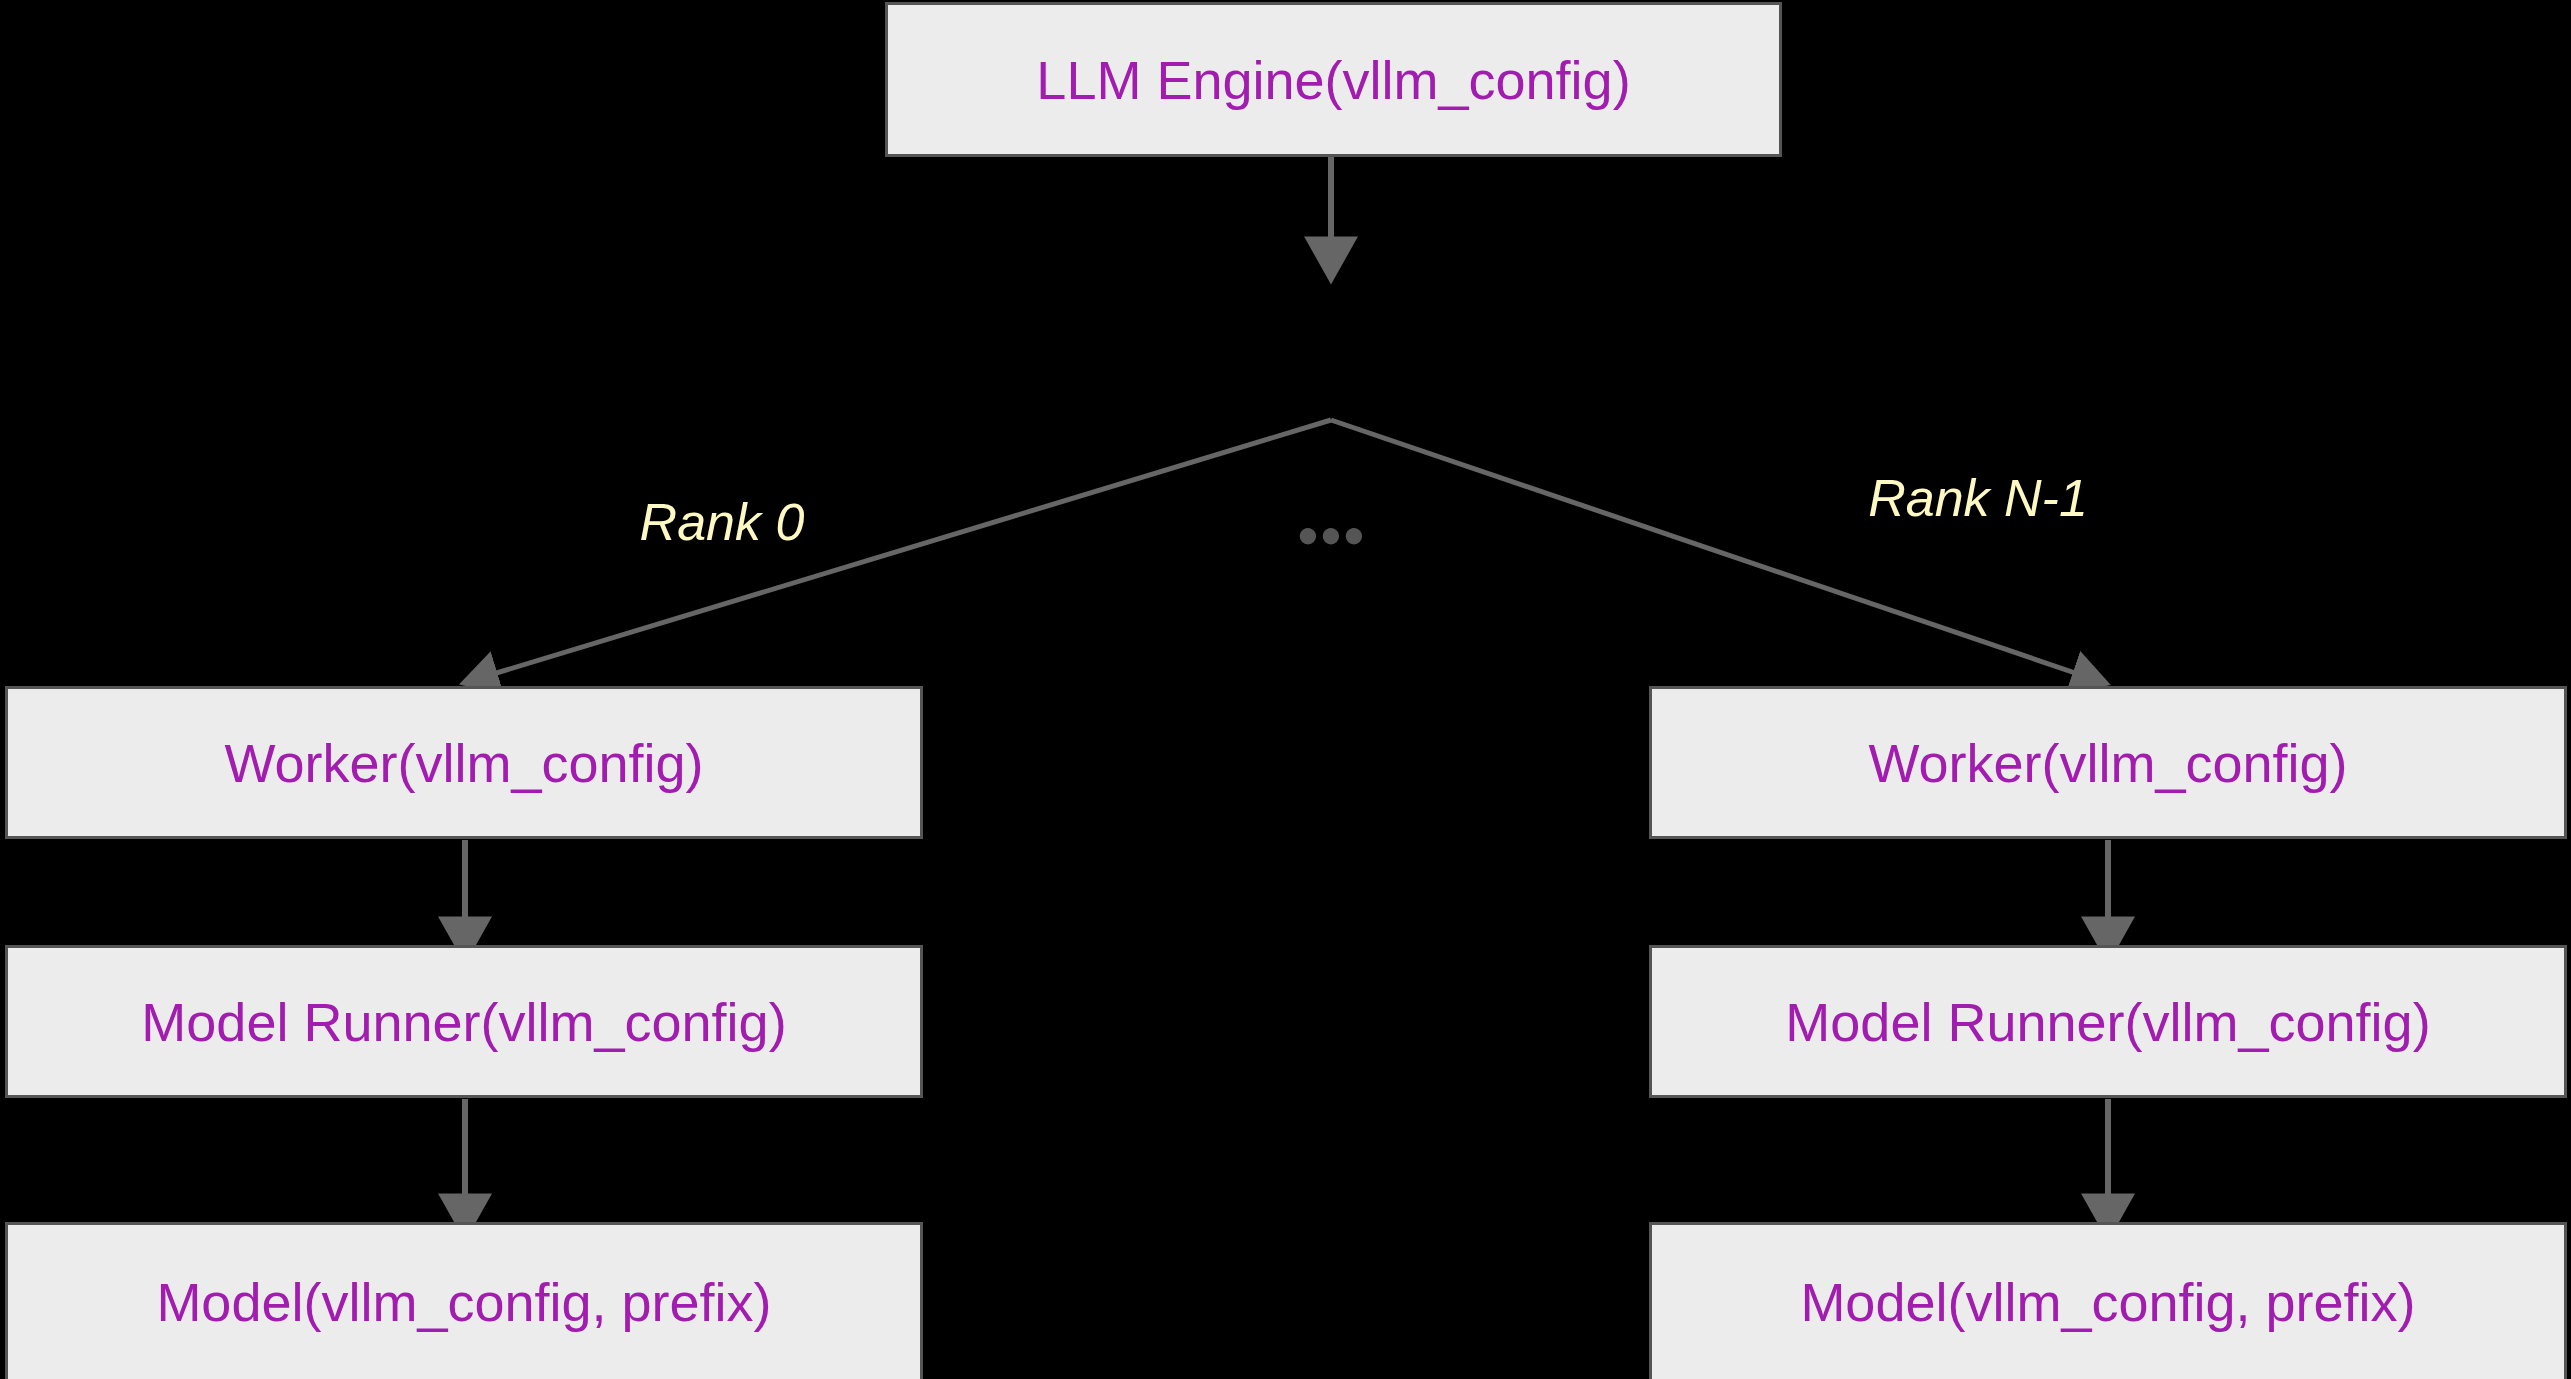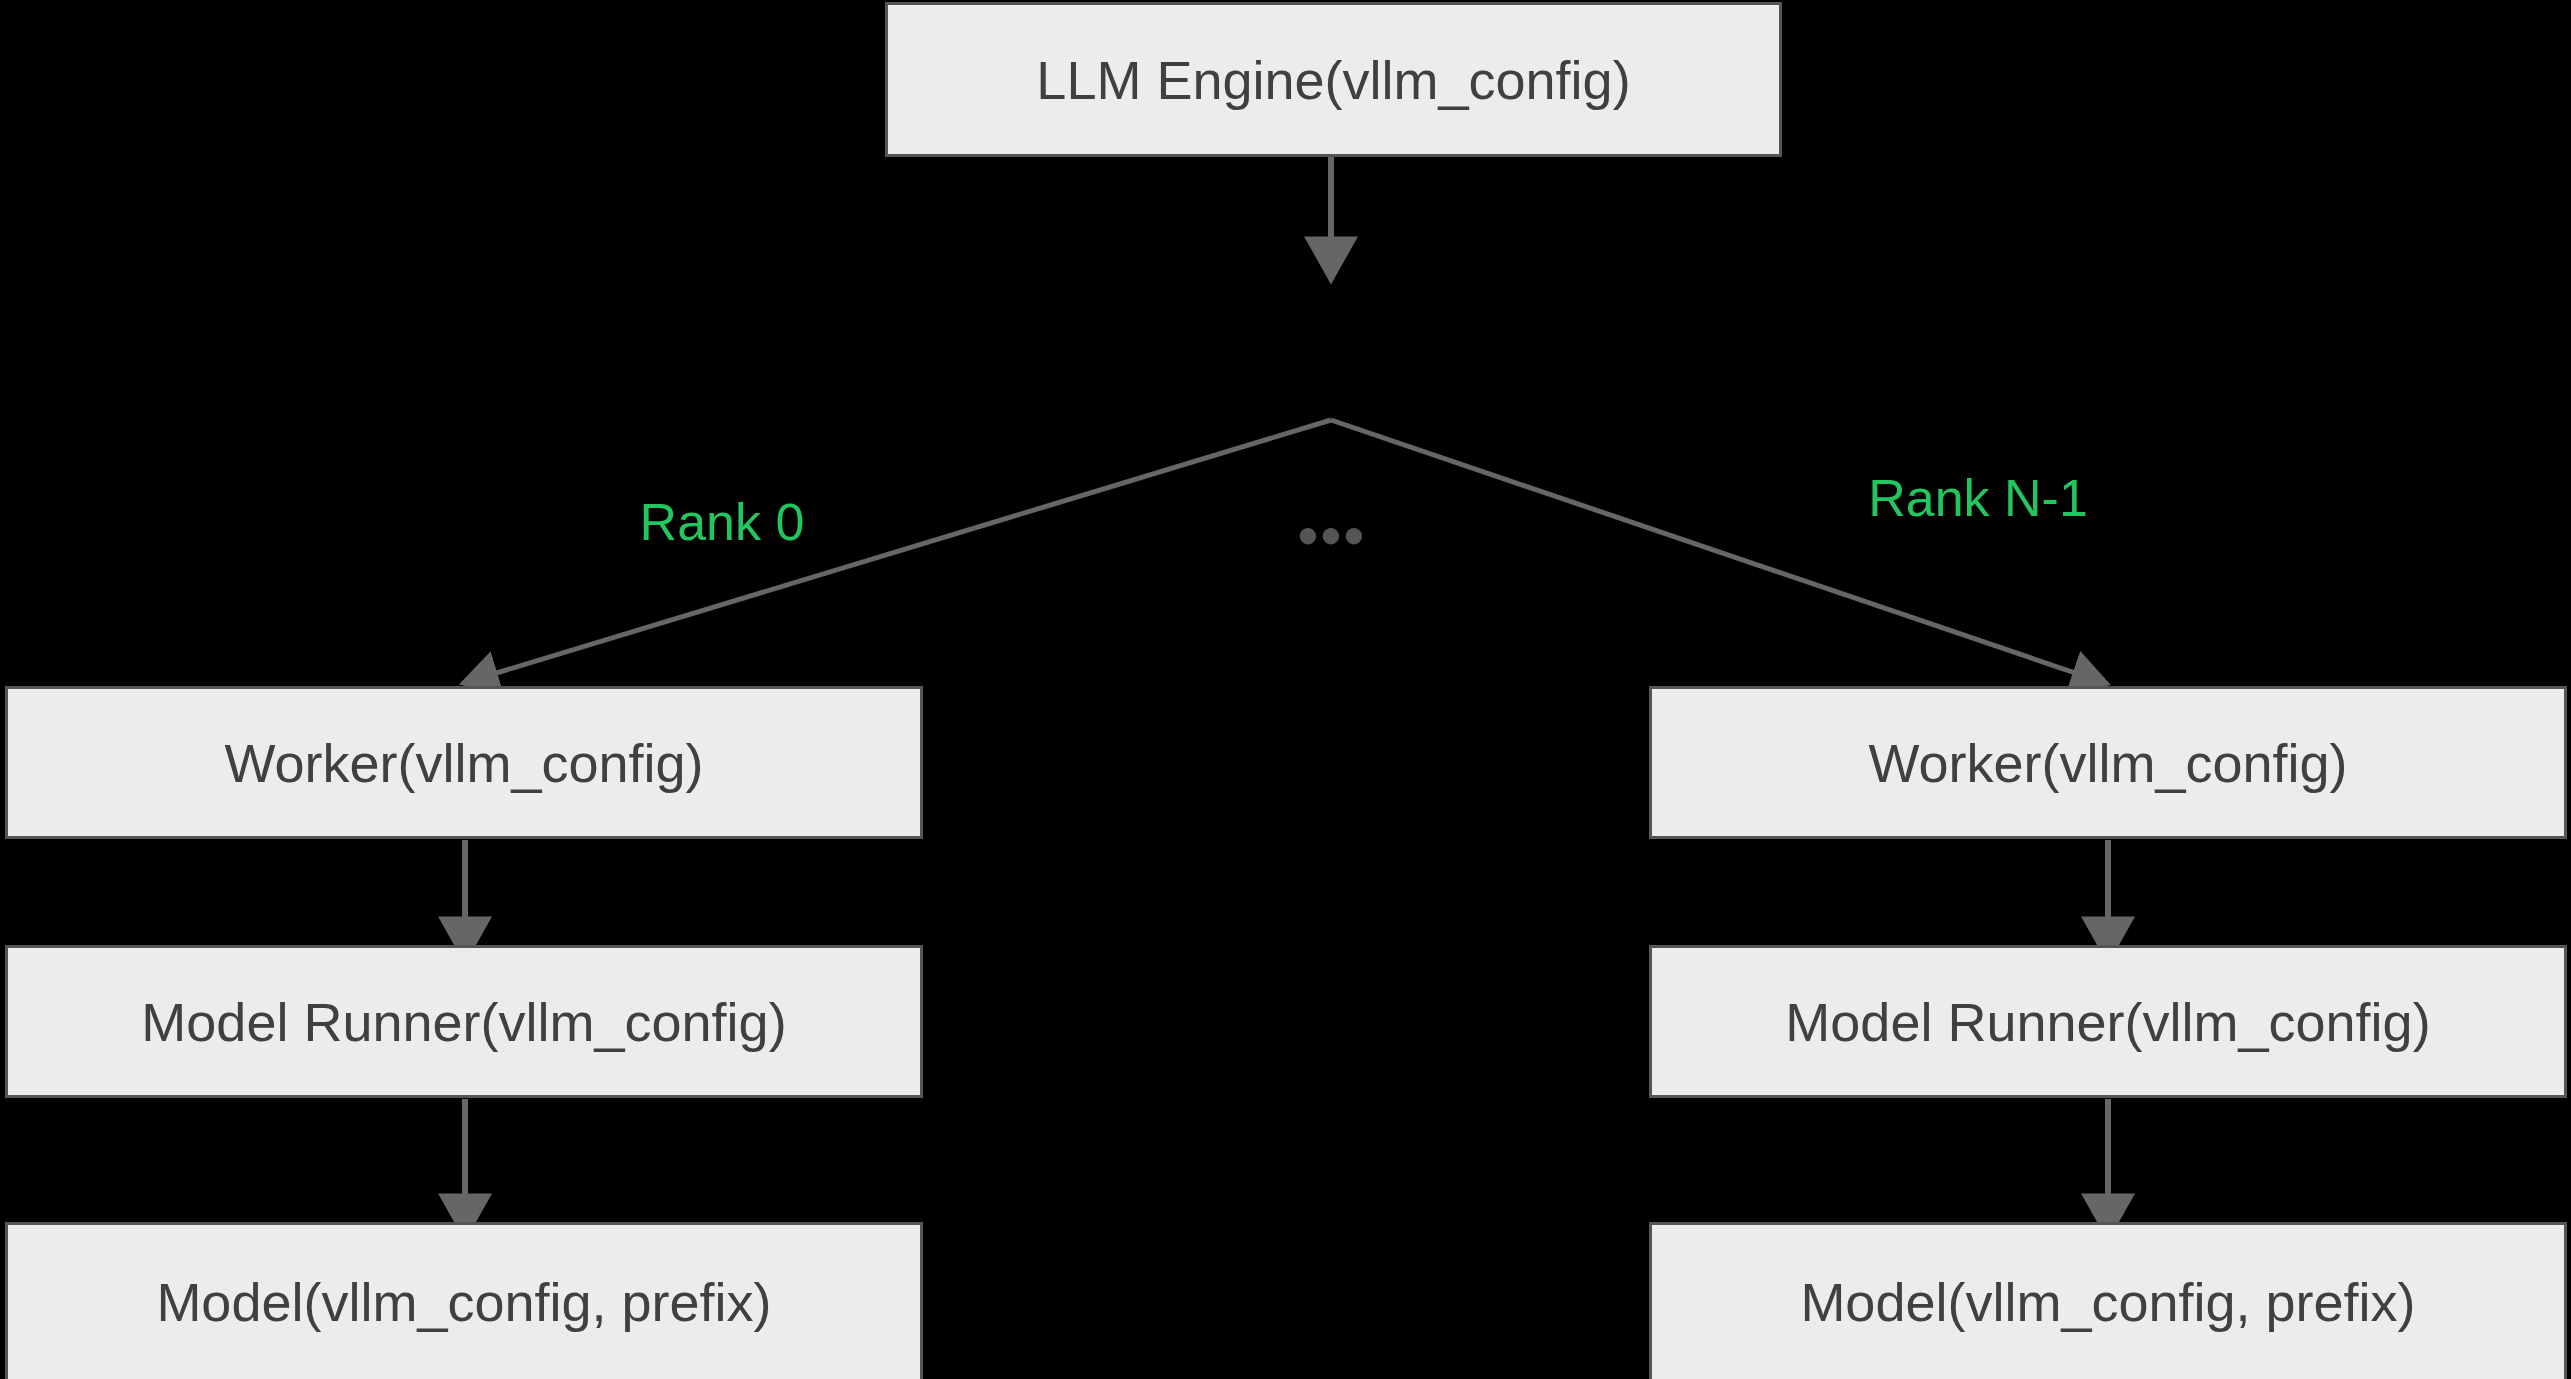--- a/index.html
+++ b/index.html
@@ -19,36 +19,37 @@
     overflow: hidden;
   }
   .node {
     position: absolute;
     box-sizing: border-box;
     background: #ececec;
     border: 3px solid #555555;
     display: flex;
     align-items: center;
     justify-content: center;
-    color: #404040;
+    color: #a21caf;
     font-size: 54px;
     font-weight: 400;
     letter-spacing: 0px;
     white-space: nowrap;
     font-family: "Liberation Sans", sans-serif;
   }
   .edge-label {
     position: absolute;
-    color: #22c55e;
+    color: #fef9c3;
     font-size: 52px;
     font-weight: 400;
     white-space: nowrap;
     font-family: "Liberation Sans", sans-serif;
     transform: translate(-50%, -50%);
     text-align: center;
+    font-style: italic;
   }
   .ellipsis-label {
     position: absolute;
     color: #555555;
     font-size: 38px;
     line-height: 1;
     white-space: nowrap;
     font-family: "Liberation Sans", sans-serif;
     transform: translate(-50%, -50%);
   }

